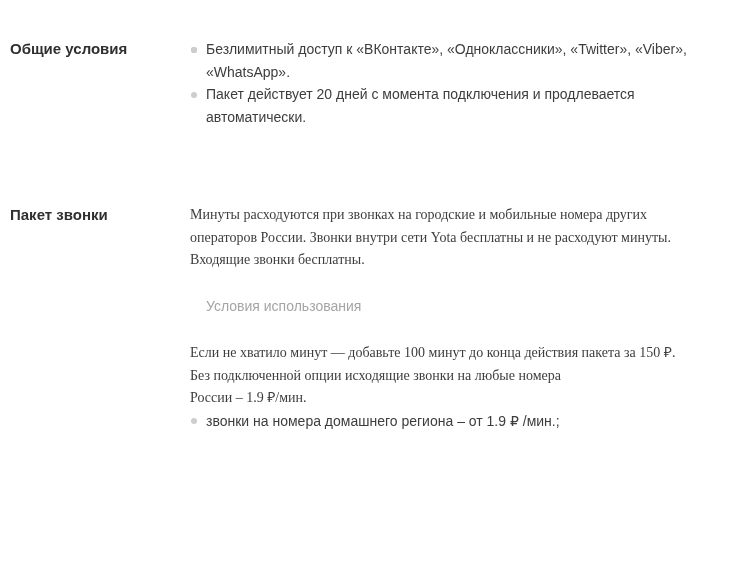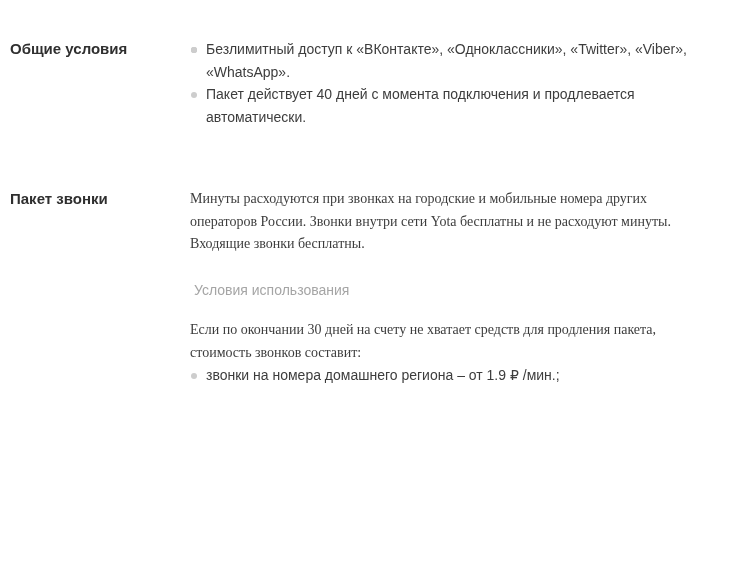--- a/index.html
+++ b/index.html
@@ -5,37 +5,37 @@
   html,body{margin:0;padding:0;}
   body{
     width:743px;height:586px;overflow:hidden;
     background:var(--bg,#ffffff);
     font-family:"Liberation Sans","DejaVu Sans",sans-serif;
     font-size:14px;line-height:22.5px;
     color:var(--text,#3d3d3d);
   }
   main{padding-top:38px;}
   .row{display:flex;align-items:flex-start;}
-  .row-general{margin-bottom:60px;}
+  .row-general{margin-bottom:76px;}
   .label-col{width:190px;padding-left:10px;box-sizing:border-box;flex:none;}
   .section-heading{
     margin:0;font-size:15px;line-height:22.5px;font-weight:bold;
     color:var(--heading,#2f2f2f);
   }
   .content-col{width:553px;flex:none;box-sizing:border-box;}
   .bullet-list{list-style:none;margin:0;padding:0;}
   .bullet-list li{position:relative;padding-left:16px;}
   .dot{
     position:absolute;left:1px;top:8.5px;width:6px;height:6px;border-radius:50%;
     background:var(--bullet,#cdcdcd);
   }
   .li-text,.para{white-space:pre-line;}
   .para{margin:0;font-family:Liberation Serif, serif;}
   .subheading{
-    margin:23px 0 0 4px;font-size:14px;line-height:22.5px;font-weight:normal;
+    margin:23px 0 0 16px;font-size:14px;line-height:22.5px;font-weight:normal;
     color:var(--muted,#a5a5a5);
   }
   .option{margin-top:25px;}
   .renewal{margin-top:18px;}
 </style>
 </head>
 <body style="--bg: #ffffff; --text: #3d3d3d; --heading: #2f2f2f; --muted: #a5a5a5; --bullet: #cdcdcd;">
 
 <main>
 
@@ -51,41 +51,42 @@
         <li>
           <span class="dot"></span>
         </li>
         <li>
           <span class="dot"></span>
           <span class="li-text">Безлимитный доступ к «ВКонтакте», «Одноклассники», «Twitter», «Viber»,
 «WhatsApp».</span>
         </li>
         <li>
           <span class="dot"></span>
-          <span class="li-text">Пакет действует 40 дней с момента подключения и продлевается
+          <span class="li-text">Пакет действует 20 дней с момента подключения и продлевается
 автоматически.</span>
         </li>
       </ul>
     </div>
   </section>
 
   <section class="row">
     <div class="label-col">
       <h2 class="section-heading">Пакет звонки</h2>
     </div>
     <div class="content-col">
       <p class="para">Минуты расходуются при звонках на городские и мобильные номера других
 операторов России. Звонки внутри сети Yota бесплатны и не расходуют минуты.
 Входящие звонки бесплатны.</p>
 
       <h3 class="subheading">Условия использования</h3>
 
+      <p class="para option">Если не хватило минут — добавьте 100 минут до конца действия пакета за 150 ₽.
+Без подключенной опции исходящие звонки на любые номера
+России – 1.9 ₽/мин.</p>
 
-      <p class="para renewal">Если по окончании 30 дней на счету не хватает средств для продления пакета,
-стоимость звонков составит:</p>
 
       <ul class="bullet-list">
         <li>
           <span class="dot"></span>
           <span class="li-text">звонки на номера домашнего региона – от 1.9 ₽ /мин.;</span>
         </li>
       </ul>
     </div>
   </section>
 

